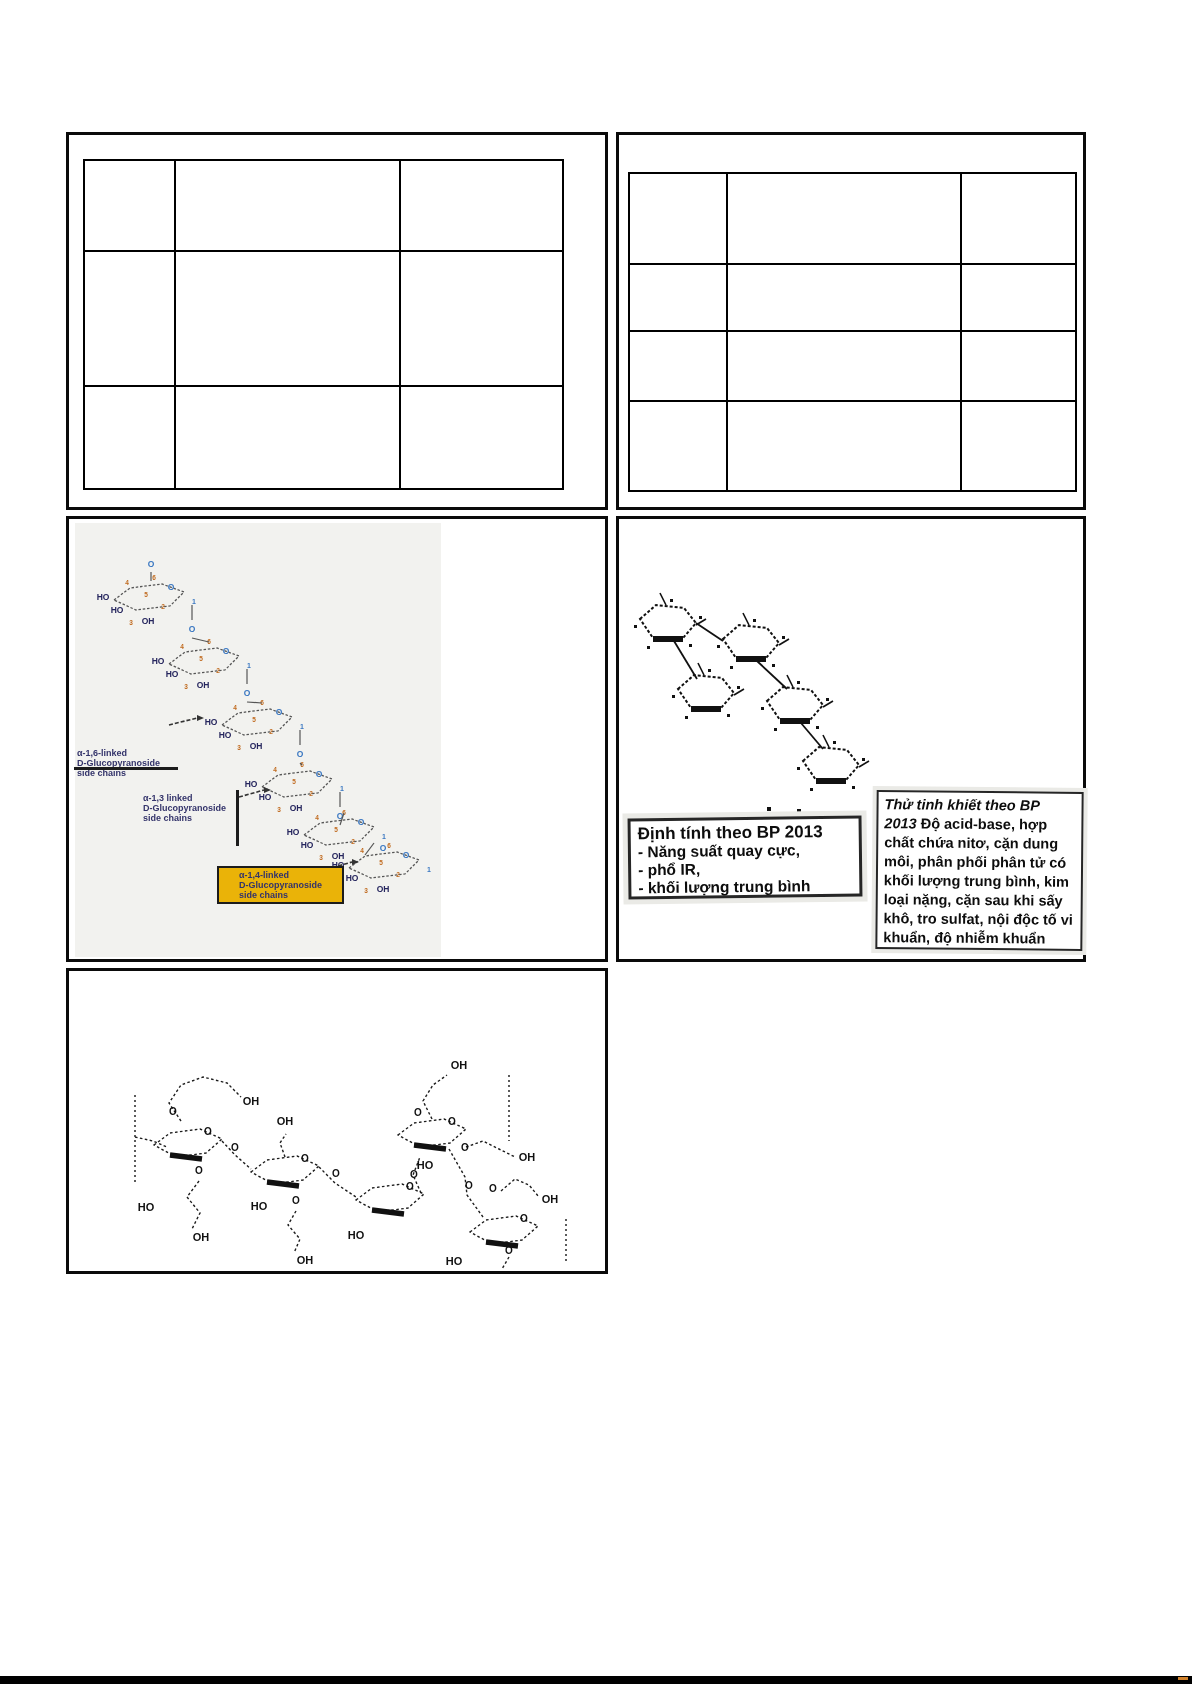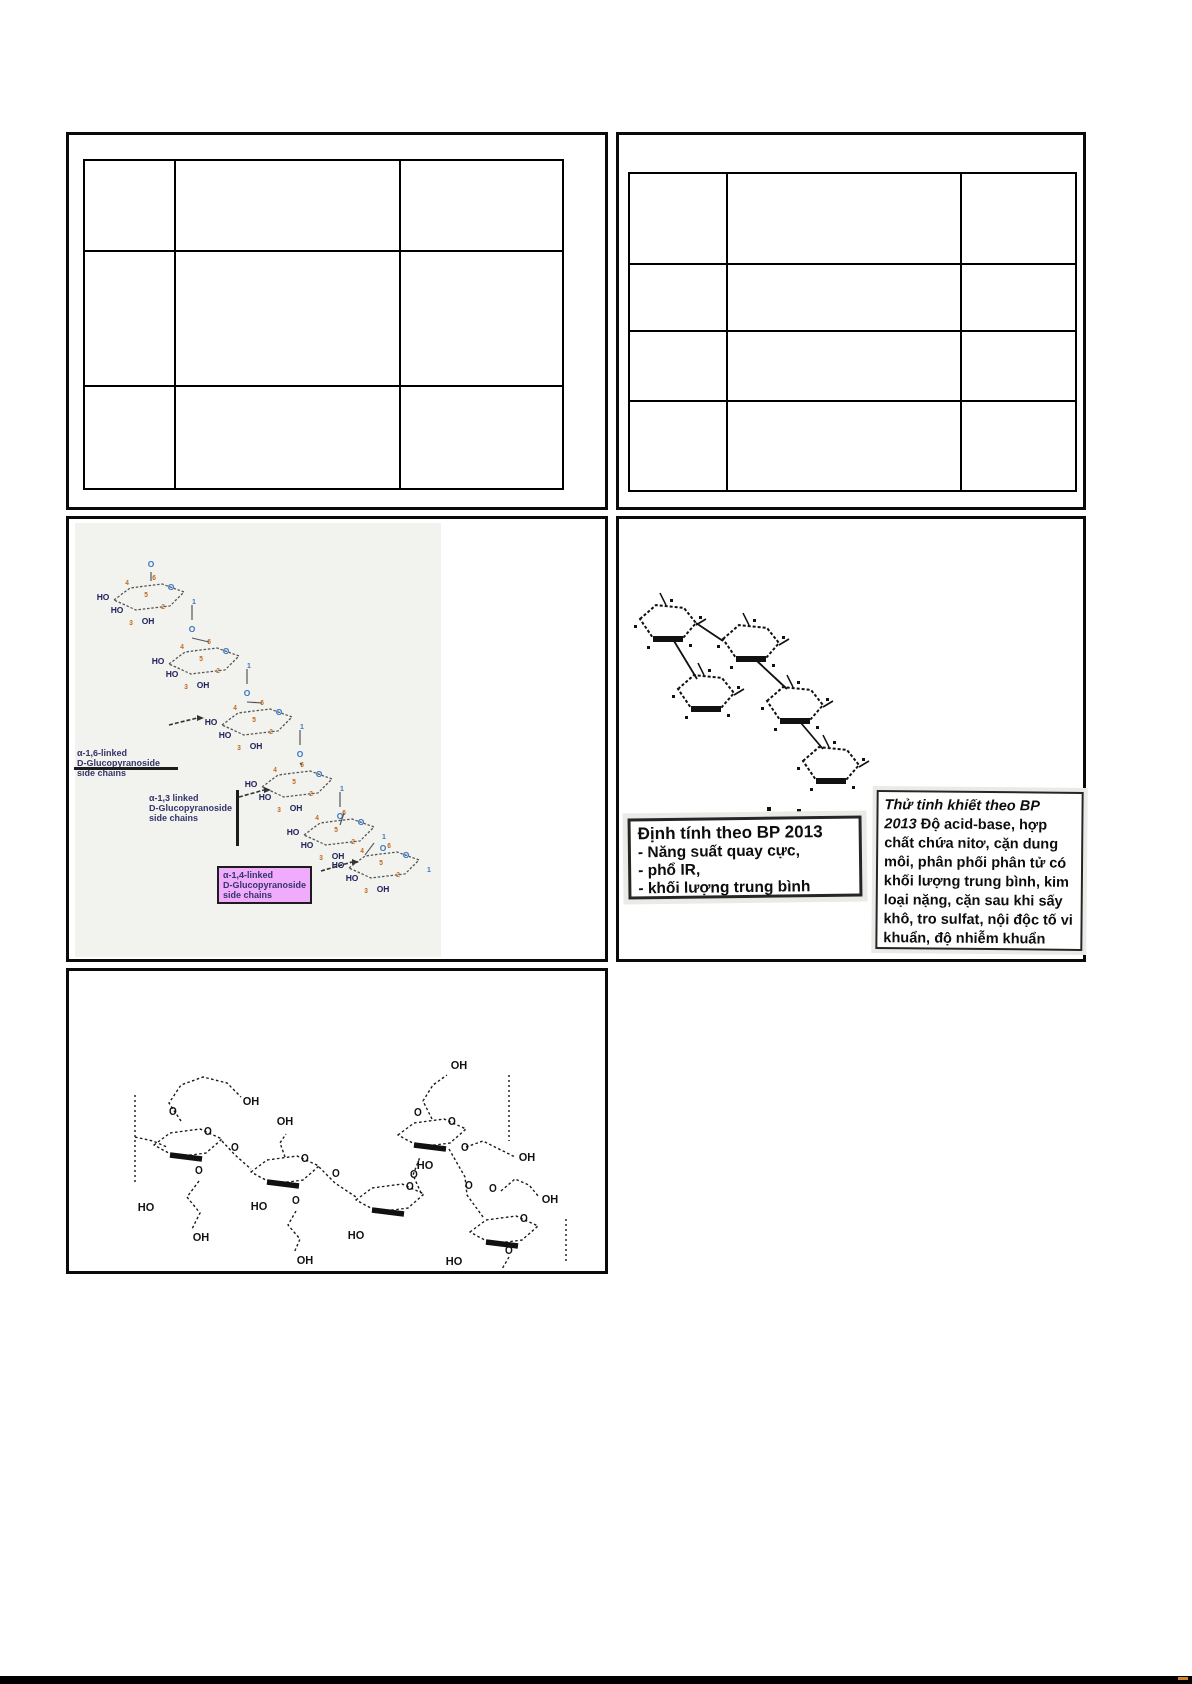--- a/index.html
+++ b/index.html
@@ -15,21 +15,21 @@
   #panelBL{left:66px;top:968px;width:542px;height:306px;}
   .tbl{position:absolute;display:grid;border:1px solid #000;}
   #tblL{left:14px;top:24px;}
   #tblR{left:9px;top:37px;}
   .cell{border:1px solid #000;background:#fff;}
   .figbg{position:absolute;left:6px;top:4px;width:366px;height:434px;background:#f2f2ef;}
   .figsvg{position:absolute;left:0;top:0;}
   .dex-label{position:absolute;font-size:9px;font-weight:bold;color:#34346b;line-height:10px;white-space:nowrap;}
   .dex-underline{position:absolute;left:5px;top:248px;width:104px;height:3px;background:#1c1c1c;}
   .dex-bracket{position:absolute;left:167px;top:271px;width:3px;height:56px;background:#1c1c1c;}
-  .dex-boxed{border:2px solid #1c1c1c;padding:2px 4px;background:#f0abfc;}
+  .dex-boxed{border:2px solid #1c1c1c;padding:2px 20px;background:#eab308;}
   #boxDinhTinh{
     position:absolute;left:9px;top:298px;width:234px;height:81px;background:#fff;
     border:3px solid #262626;box-shadow:0 0 0 5px #eaeae6;padding:3px 7px;box-sizing:border-box;
     font-weight:bold;color:#0d0d0d;transform:rotate(-0.7deg);z-index:3;
   }
   #boxDinhTinh .t{font-size:17px;line-height:19px;}
   #boxDinhTinh .i{font-size:15.5px;line-height:18px;}
   #boxThuTinh{
     position:absolute;left:257px;top:272px;width:207px;height:159px;background:#fff;
     border:2.5px solid #262626;box-shadow:0 0 0 4px #eaeae6;padding:3px 6px;box-sizing:border-box;
@@ -166,21 +166,21 @@
       <polygon points="283,340 290,343 283,346" fill="#333"></polygon>
     </svg>
 
   <div class="dex-label" style="left:8px;top:229px;">
     <div>α-1,6-linked</div>
     <div>D-Glucopyranoside</div>
     <div>side chains</div>
   </div>
   <div class="dex-underline"></div>
 
-  <div class="dex-label" style="left:80px;top:274px;">
+  <div class="dex-label" style="left:74px;top:274px;">
     <div>α-1,3 linked</div>
     <div>D-Glucopyranoside</div>
     <div>side chains</div>
   </div>
   <div class="dex-bracket"></div>
 
   <div class="dex-label dex-boxed" style="left:148px;top:347px;">
     <div>α-1,4-linked</div>
     <div>D-Glucopyranoside</div>
     <div>side chains</div>

